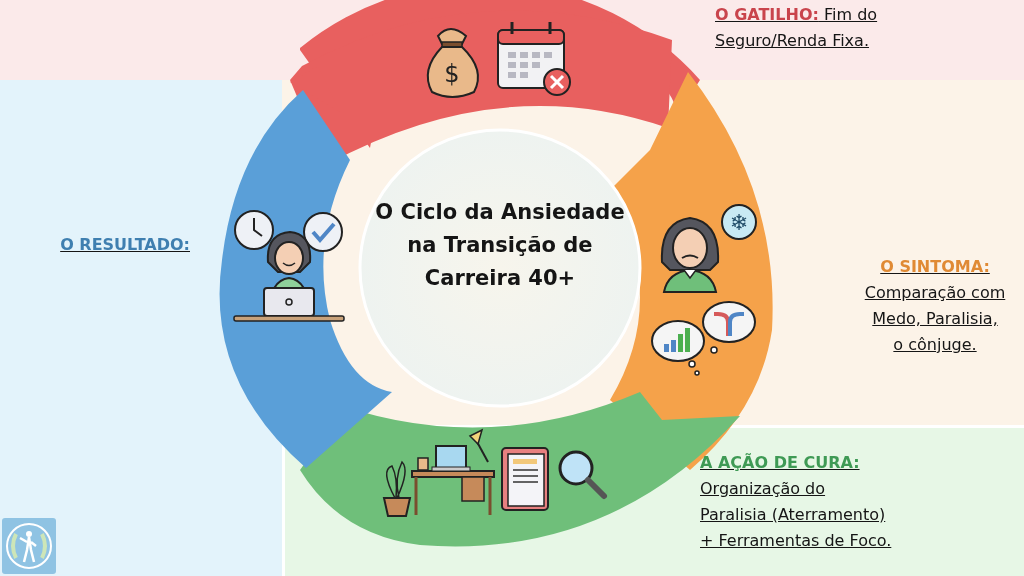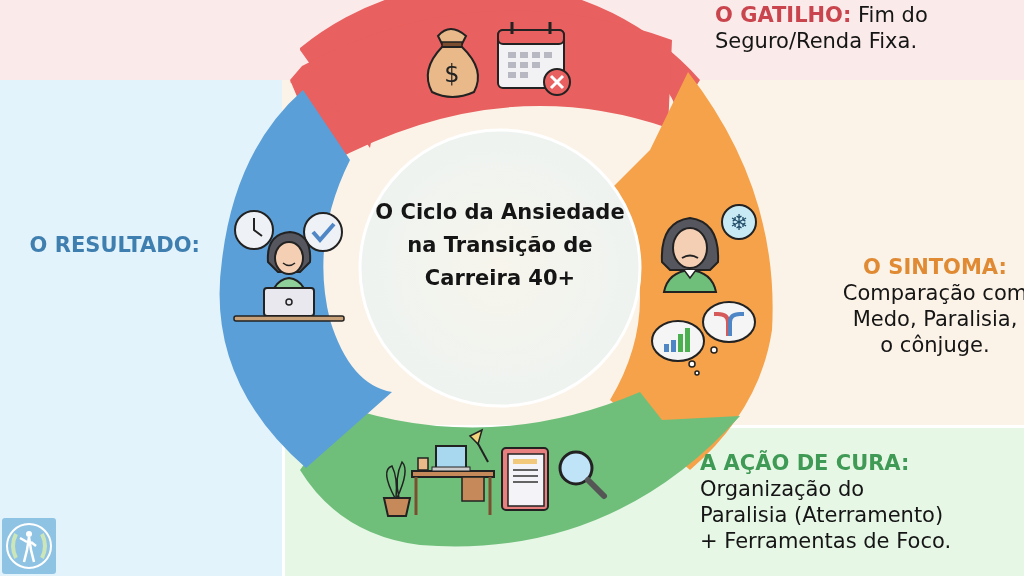--- a/index.html
+++ b/index.html
@@ -3,29 +3,29 @@
 <meta charset="utf-8">
 <style>
   html, body { margin: 0; padding: 0; }
   body { width: 1024px; height: 576px; overflow: hidden; position: relative; font-family: "DejaVu Sans", sans-serif; background: #fdf5ec; }
   .bg { position: absolute; }
   .bg-top { left: 0; top: 0; width: 1024px; height: 80px; background: #fbeaea; }
   .bg-left { left: 0; top: 80px; width: 282px; height: 496px; background: #e3f3fb; }
   .bg-right { left: 282px; top: 80px; width: 742px; height: 345px; background: #fcf3e8; }
   .bg-bottom { left: 282px; top: 425px; width: 742px; height: 151px; background: #e7f7e6; border-top: 3px solid #ffffff; border-left: 3px solid #ffffff; box-sizing: border-box; }
   svg.diagram { position: absolute; left: 0; top: 0; }
-  .label { position: absolute; color: #151515; font-size: 21px; line-height: 26px; }
+  .label { position: absolute; color: #151515; font-size: 16px; line-height: 26px; text-decoration: underline; }
   .label .head { font-weight: bold; }
   .lbl-gatilho { left: 715px; top: 2px; text-align: left; }
   .lbl-gatilho .head { color: #c9444c; }
   .lbl-sintoma { left: 830px; top: 218px; width: 210px; text-align: center; margin-top: 36px; }
   .lbl-sintoma .head { color: #e08a34; }
   .lbl-acao { left: 700px; top: 450px; width: 320px; text-align: left; }
   .lbl-acao .head { color: #3f9a55; }
-  .lbl-resultado { left: 12px; top: 232px; width: 188px; text-align: right; }
+  .lbl-resultado { left: 2px; top: 232px; width: 188px; text-align: right; }
   .lbl-resultado .head { color: #3f7fb0; }
   .center-title { position: absolute; left: 375px; top: 196px; width: 250px; text-align: center; font-weight: bold; font-size: 21px; line-height: 33px; color: #151515; }
   .logo { position: absolute; left: 2px; top: 518px; width: 54px; height: 56px; background: #8fc3e3; border-radius: 3px; }
 </style>
 </head>
 <body>
 
 <div class="bg bg-top"></div>
 <div class="bg bg-left"></div>
 <div class="bg bg-right"></div>

